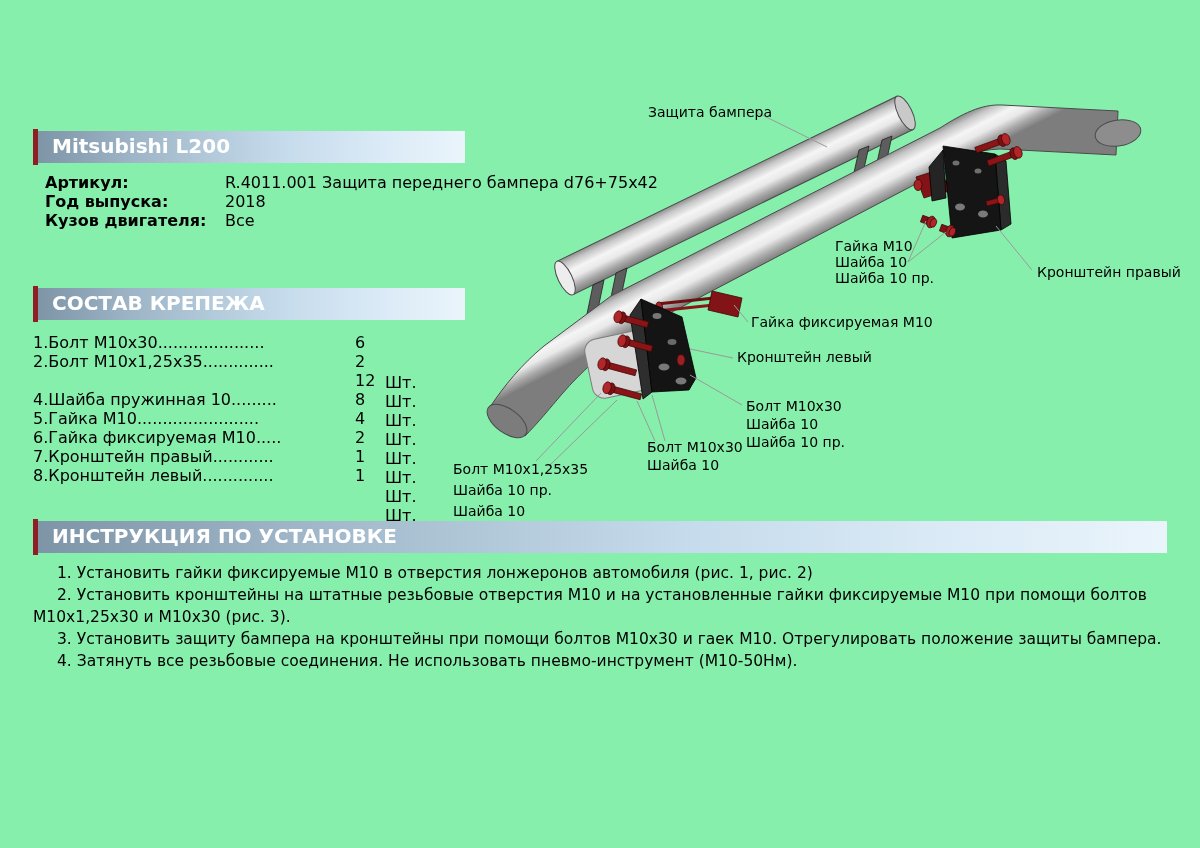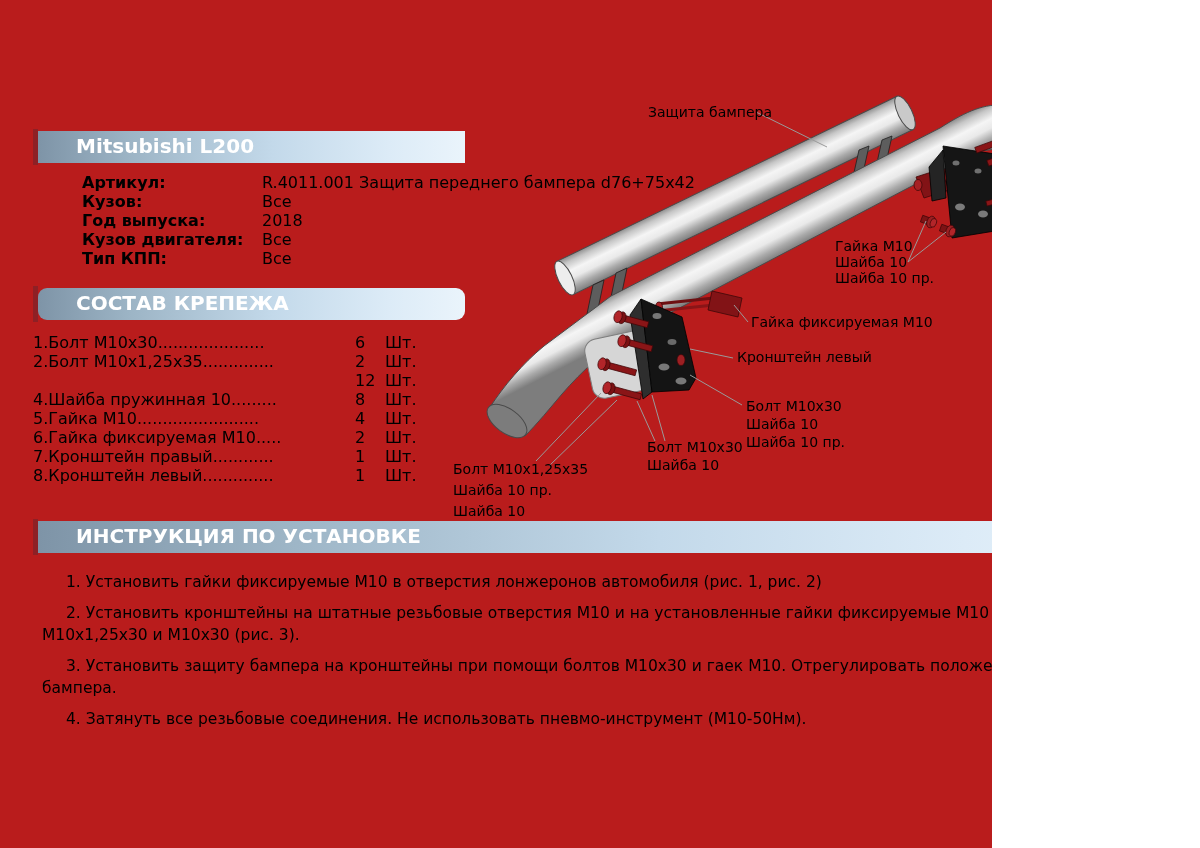--- a/index.html
+++ b/index.html
@@ -1,47 +1,47 @@
 <!DOCTYPE html>
 <html><head>
 <meta charset="utf-8">
 <style>
   html,body{margin:0;padding:0;background:#fff;}
   .page{
-    position:relative;width:992px;height:848px;background:#b91c1c;
+    position:relative;width:1200px;height:848px;background:#86efac;
     font-family:"DejaVu Sans",sans-serif;color:#000;overflow:hidden;
   }
   
   .hdr-bar{
     position:absolute;height:32px;
     background:linear-gradient(90deg,#7e94a7 0%,#9db5c6 22%,#c3d9ea 55%,#dcebf7 82%,#eaf4fb 100%);
   }
   .hdr-bar::before{
     content:"";position:absolute;left:-5px;top:-2px;bottom:-2px;width:5px;background:#8e2025;
   }
   .hdr-bar .hdr-text{
-    display:block;padding-left:38px;line-height:31px;color:#fff;font-weight:bold;font-size:20px;
+    display:block;padding-left:14px;line-height:31px;color:#fff;font-weight:bold;font-size:20px;
     white-space:nowrap;
   }
   .bar1{left:38px;top:131px;width:427px;}
-  .bar2{left:38px;top:288px;width:427px;border-radius:9px;}
+  .bar2{left:38px;top:288px;width:427px;}
   .bar3{left:38px;top:521px;width:1129px;}
   
   .specs{position:absolute;left:45px;top:173px;font-size:16px;line-height:19px;}
-  .spec-row{height:19px;white-space:nowrap;margin-left:37px;}
+  .spec-row{height:19px;white-space:nowrap;}
   .spec-label{display:inline-block;width:180px;font-weight:bold;}
   
   .fxlist{position:absolute;left:33px;top:333px;font-size:16px;line-height:19px;width:420px;}
   .fx-row{position:relative;height:19px;white-space:nowrap;}
   .fx-name{position:absolute;left:0;}
   .fx-qty{position:absolute;left:322px;}
-  .fx-unit{position:absolute;left:352px;}
+  .fx-unit{position:absolute;left:352px;margin-top:40px;}
   
   .instructions{position:absolute;left:33px;top:562px;width:1140px;font-size:15.5px;line-height:22px;}
-  .instructions p{margin:9px;text-indent:24px;}
+  .instructions p{margin:0;text-indent:24px;}
   
   .diagram{position:absolute;left:430px;top:55px;width:770px;height:465px;}
   .dlab text{font-family:"DejaVu Sans",sans-serif;font-size:14px;fill:#000;}
 </style>
 </head>
 <body>
 
 <div class="page">
 
   <svg class="diagram" viewBox="430 55 770 465" xmlns="http://www.w3.org/2000/svg">
@@ -202,30 +202,24 @@
 
   <div class="hdr-bar bar1">
     <span class="hdr-text">Mitsubishi L200</span>
   </div>
 
   <div class="specs">
     <div class="spec-row">
       <span class="spec-label">Артикул:</span><span class="spec-value">R.4011.001 Защита переднего бампера d76+75x42</span>
     </div>
     <div class="spec-row">
-      <span class="spec-label">Кузов:</span><span class="spec-value">Все</span>
-    </div>
-    <div class="spec-row">
       <span class="spec-label">Год выпуска:</span><span class="spec-value">2018</span>
     </div>
     <div class="spec-row">
       <span class="spec-label">Кузов двигателя:</span><span class="spec-value">Все</span>
-    </div>
-    <div class="spec-row">
-      <span class="spec-label">Тип КПП:</span><span class="spec-value">Все</span>
     </div>
   </div>
 
   <div class="hdr-bar bar2">
     <span class="hdr-text">СОСТАВ КРЕПЕЖА</span>
   </div>
 
   <div class="fxlist">
     <div class="fx-row">
       <span class="fx-name">1.Болт M10x30.....................</span>

